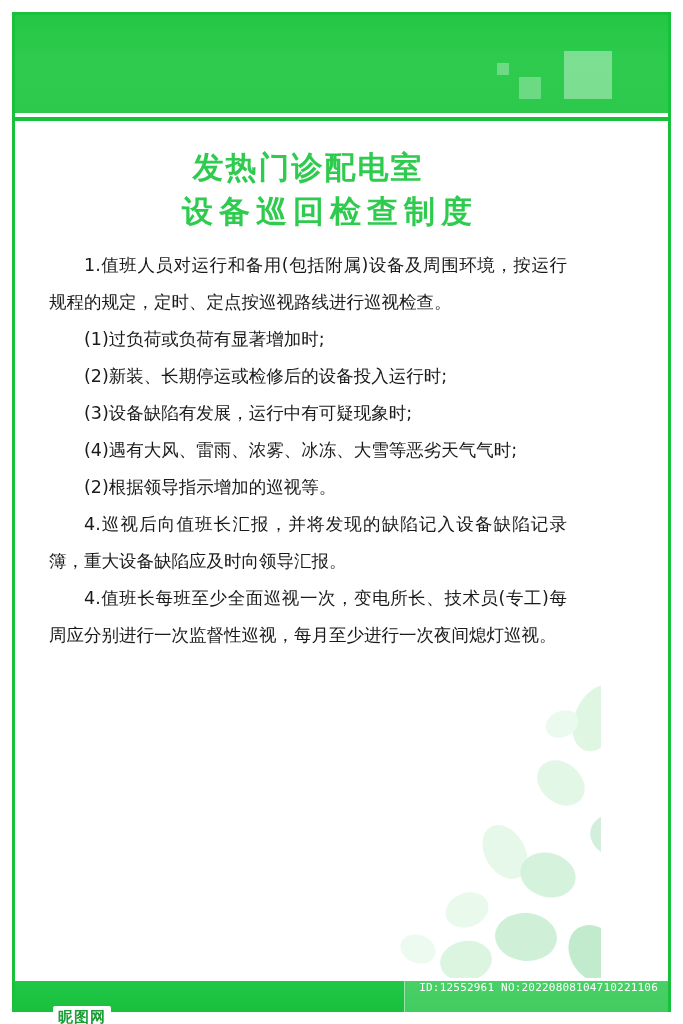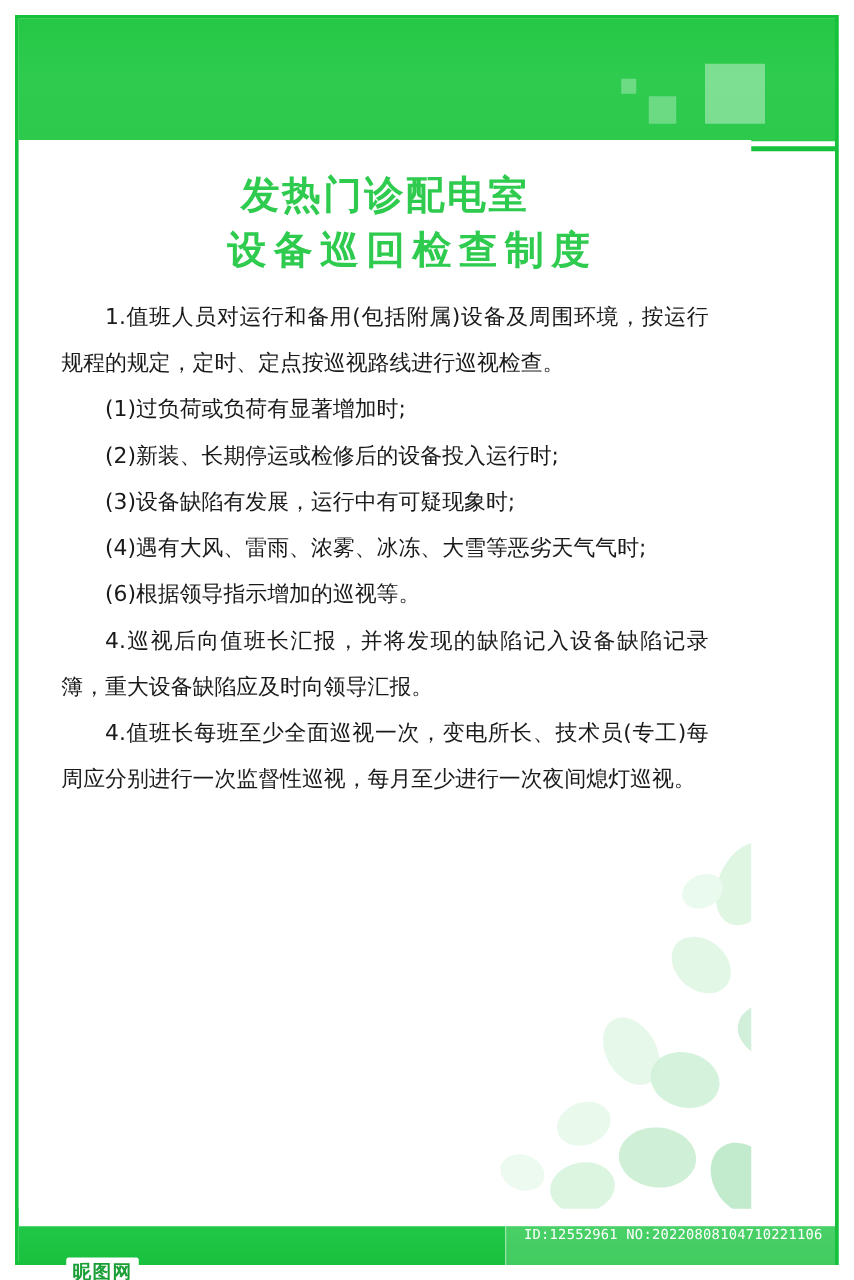--- a/index.html
+++ b/index.html
@@ -59,21 +59,21 @@
     top: 117px;
     width: 653px;
     height: 4px;
     background: #16c23b;
   }
 
   
   .content {
     position: absolute;
     left: 15px;
-    top: 112px;
+    top: 123px;
     width: 586px;
     height: 855px;
     background: #ffffff;
     overflow: hidden;
   }
 
   
   .blob {
     position: absolute;
     background: #d8f3dd;
@@ -226,21 +226,21 @@
       <div class="title-line">发热门诊配电室</div>
       <div class="title-line second">设备巡回检查制度</div>
     </div>
 
     <div class="body-text">
       <p class="para">1.值班人员对运行和备用(包括附属)设备及周围环境，按运行规程的规定，定时、定点按巡视路线进行巡视检查。</p>
       <p class="para">(1)过负荷或负荷有显著增加时;</p>
       <p class="para">(2)新装、长期停运或检修后的设备投入运行时;</p>
       <p class="para">(3)设备缺陷有发展，运行中有可疑现象时;</p>
       <p class="para">(4)遇有大风、雷雨、浓雾、冰冻、大雪等恶劣天气气时;</p>
-      <p class="para">(6)根据领导指示增加的巡视等。</p>
+      <p class="para">(2)根据领导指示增加的巡视等。</p>
       <p class="para">4.巡视后向值班长汇报，并将发现的缺陷记入设备缺陷记录簿，重大设备缺陷应及时向领导汇报。</p>
       <p class="para">4.值班长每班至少全面巡视一次，变电所长、技术员(专工)每周应分别进行一次监督性巡视，每月至少进行一次夜间熄灯巡视。</p>
     </div>
   </div>
 
   <div class="footer">
     <div class="footer-inner">
       <div class="logo-box">
         <span class="logo-badge">昵图网</span>
         <span class="logo-url">www.nipic.cn</span>

